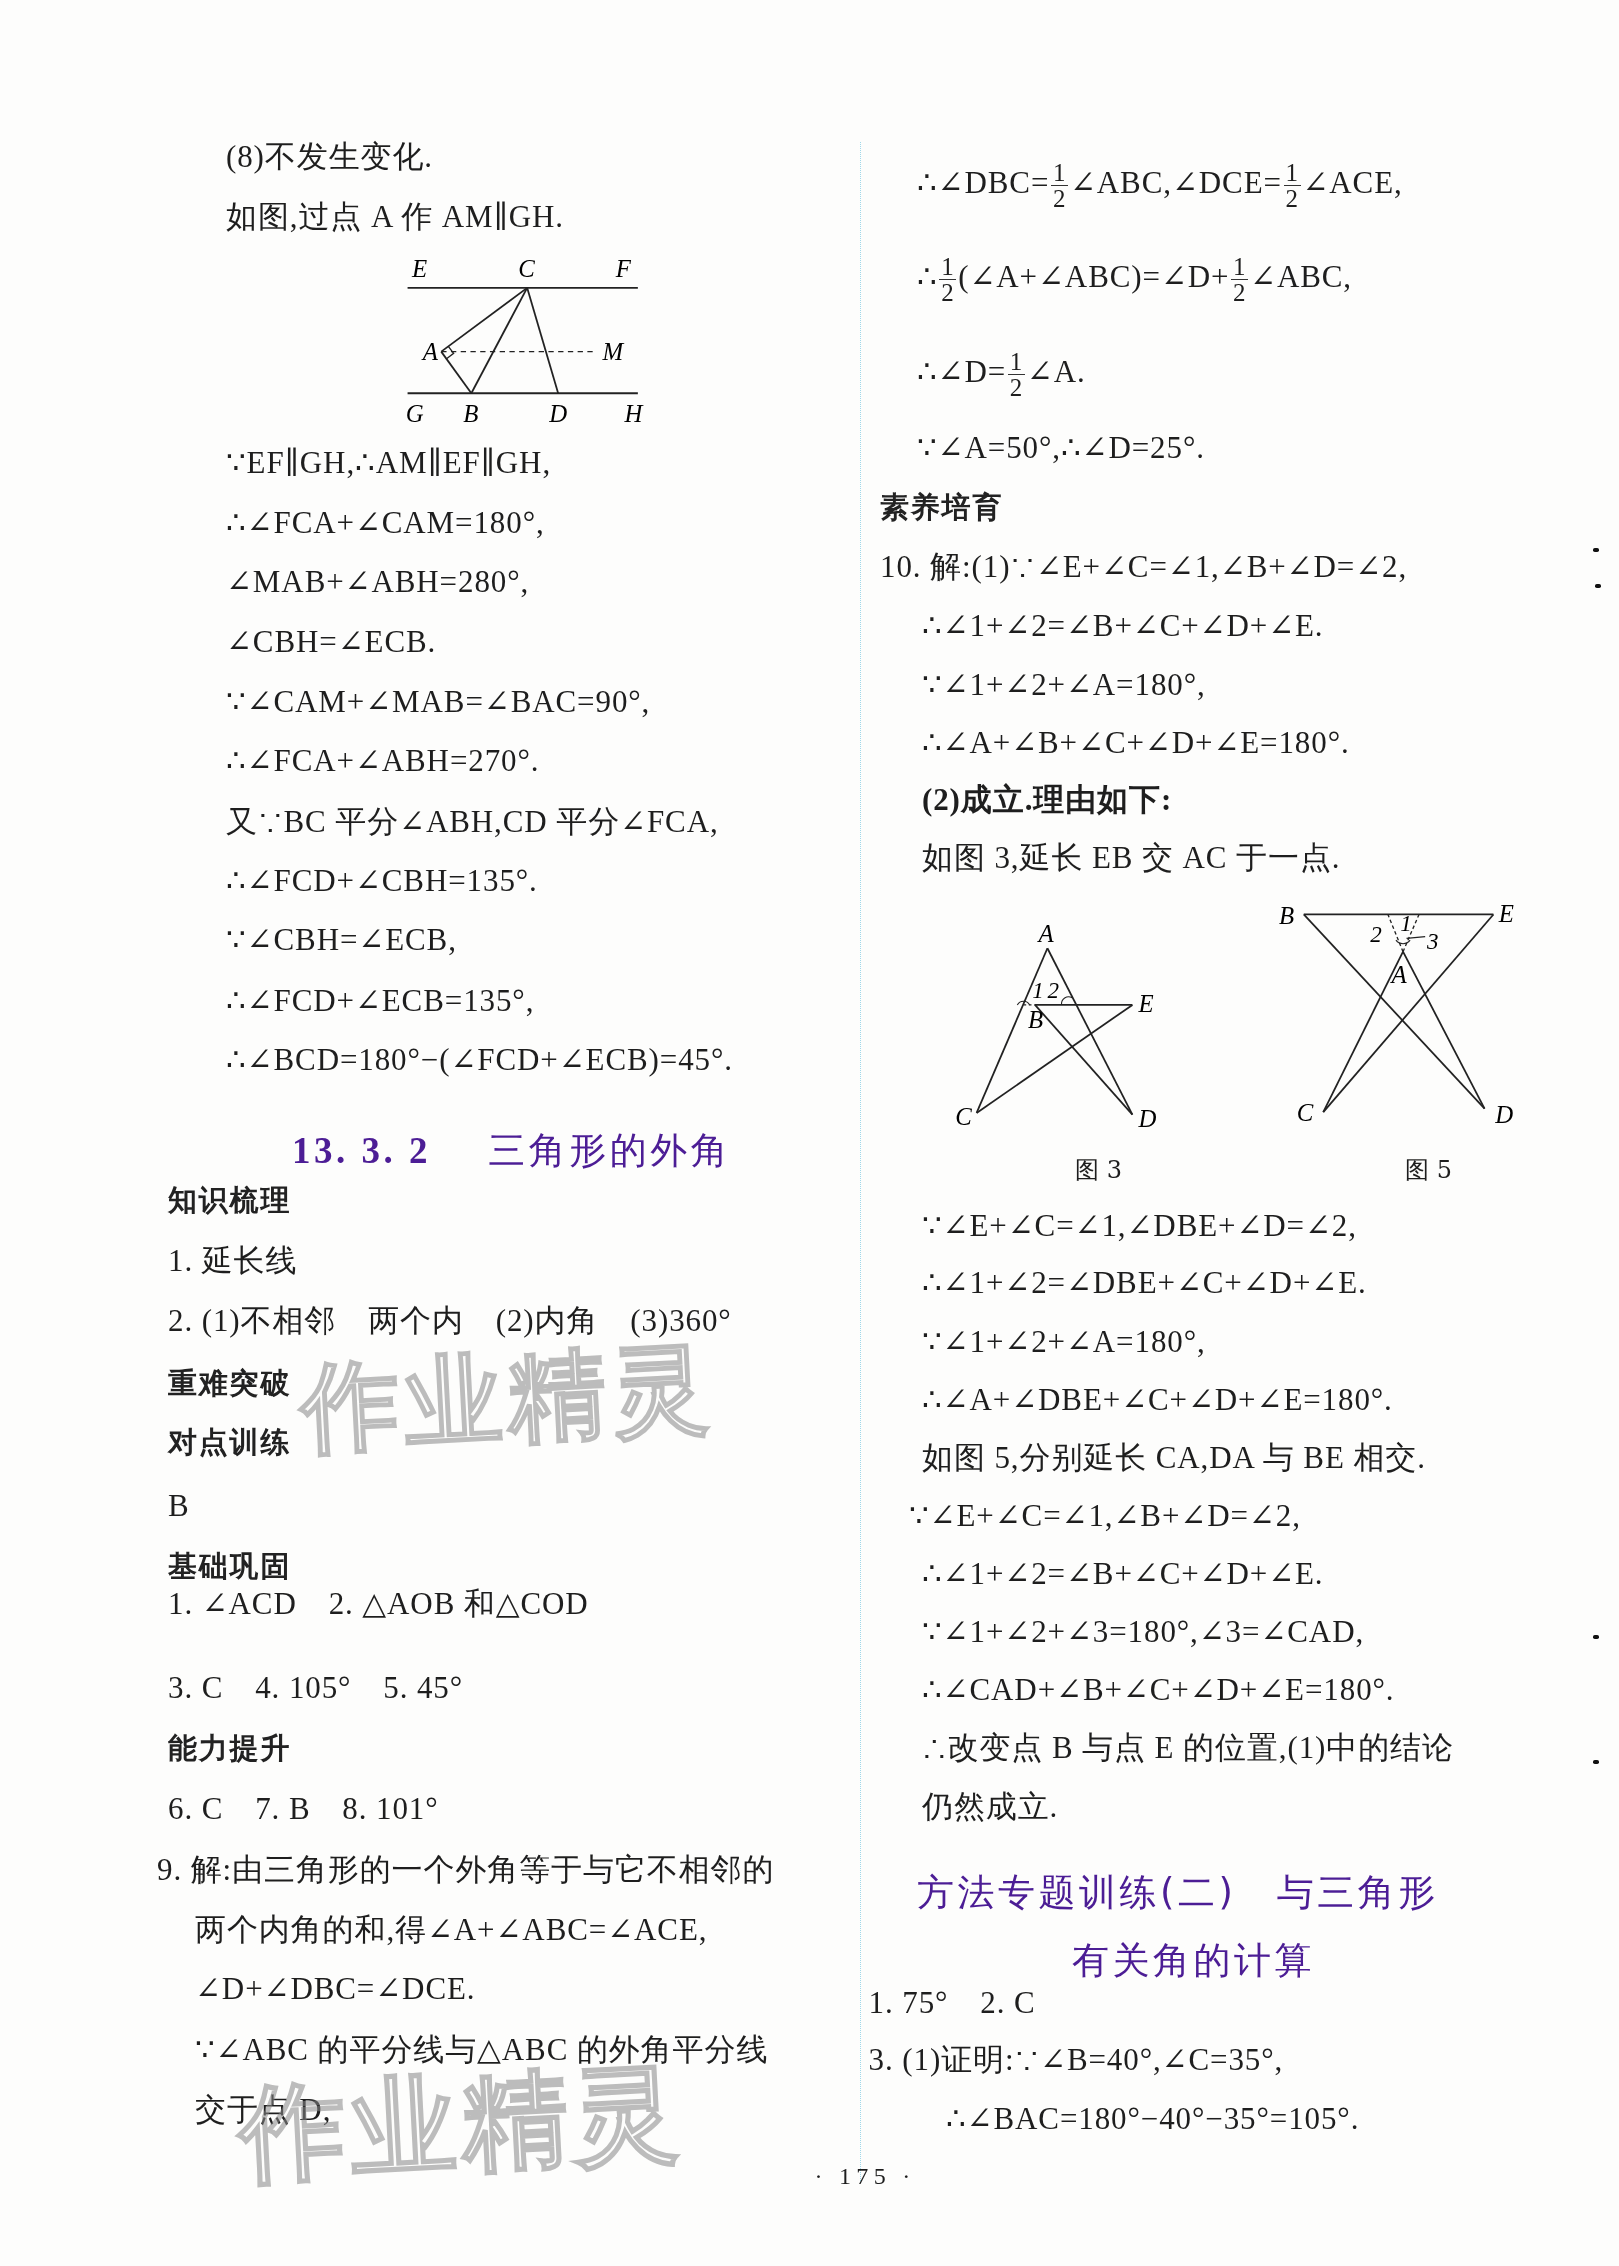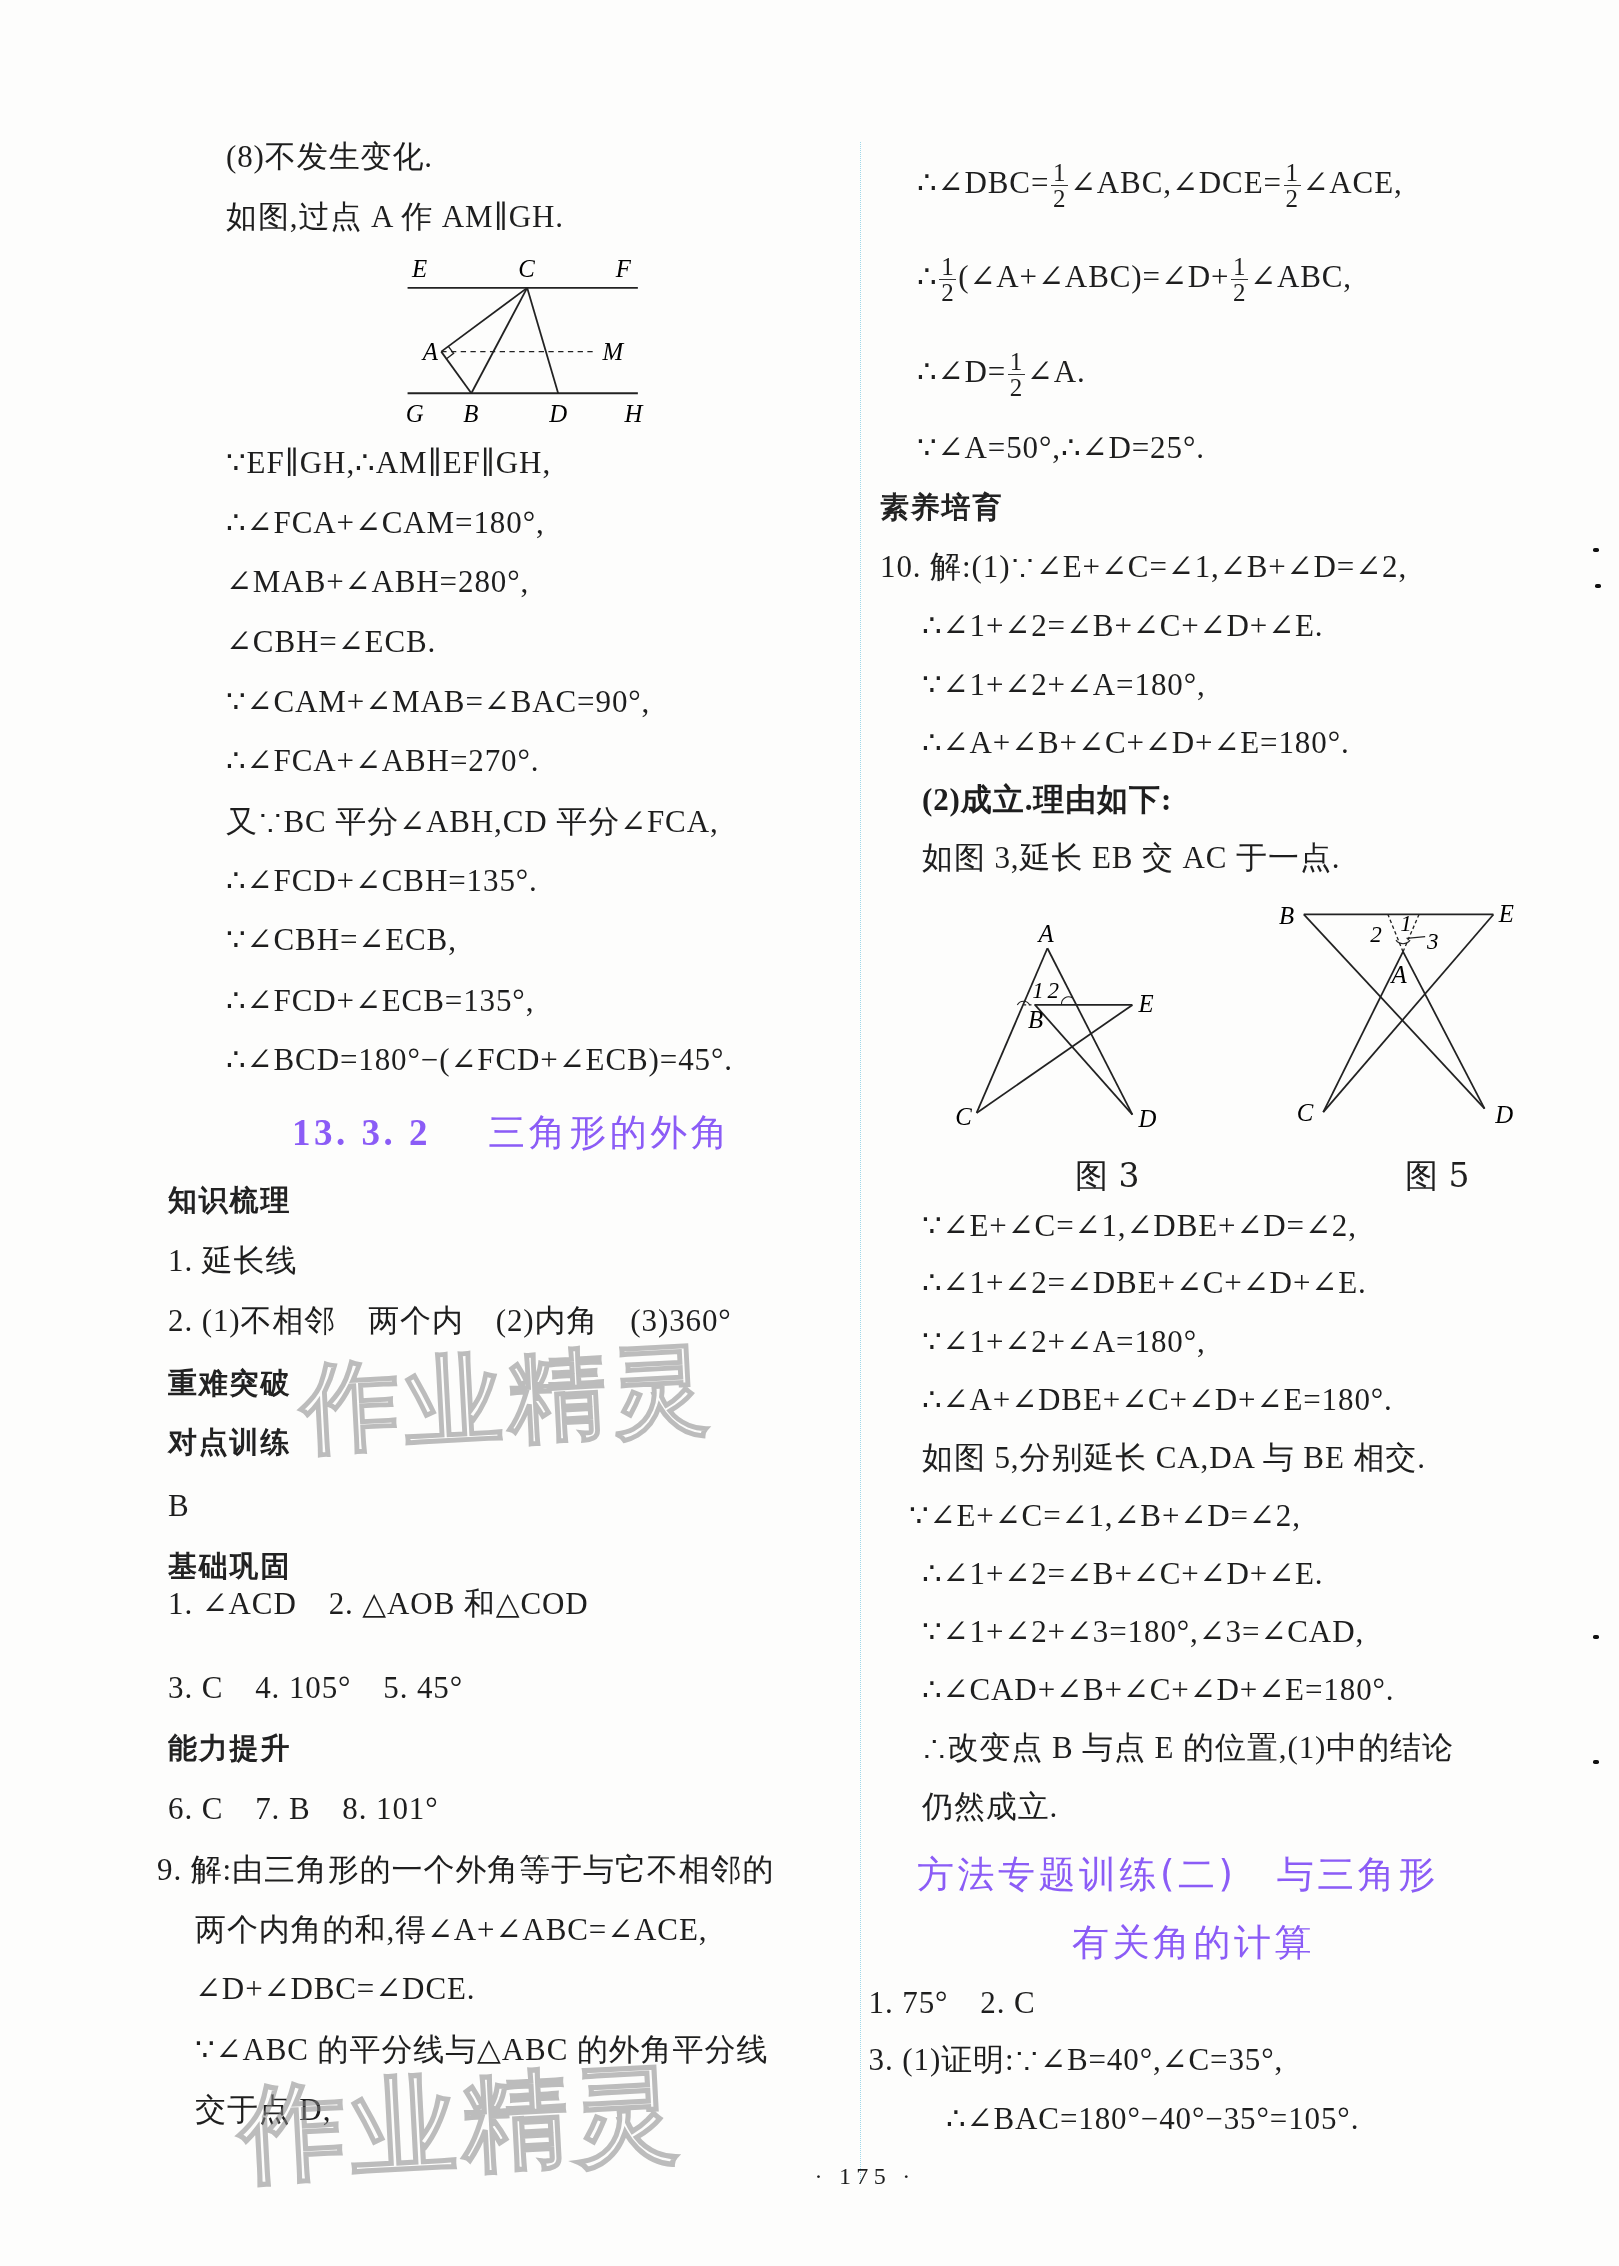--- a/index.html
+++ b/index.html
@@ -17,21 +17,21 @@
     font-size: 31px; line-height: 39px; letter-spacing: 0.9px;
   }
   .h-section {
     position: absolute; white-space: nowrap;
     font-family: "DejaVu Sans", "Liberation Sans", sans-serif;
     font-weight: bold; font-size: 29px; letter-spacing: 1.8px; color: #222;
   }
   .h-title {
     position: absolute; white-space: nowrap;
     font-family: "DejaVu Sans", "Liberation Sans", sans-serif;
-    font-size: 37px; color: #8b5cf6; letter-spacing: 3.5px;
+    font-size: 37px; color: #4c1d95; letter-spacing: 3.5px; margin-top: 18px;
   }
   .h-title .num { font-family: "Liberation Serif", serif; font-weight: bold; }
   .frac {
     display: inline-block; vertical-align: middle; text-align: center;
     font-size: 25px; line-height: 25px; margin: 0 1.8px; font-style: normal;
   }
   .frac span { display: block; }
   .frac .top { border-bottom: 1.8px solid #333; padding: 0 1.8px; }
   .divider {
     position: absolute; left: 860px; top: 142px; width: 0; height: 2039px;
@@ -41,21 +41,21 @@
     position: absolute; left: 794px; top: 2163px; width: 142px; text-align: center;
     font-size: 24px; letter-spacing: 5.3px;
   }
   .watermark {
     position: absolute; white-space: nowrap;
     font-family: "DejaVu Sans", sans-serif; font-weight: bold;
     color: transparent; -webkit-text-stroke: 1.8px #888; opacity: 0.55;
     letter-spacing: 5.3px; transform: rotate(-3deg);
   }
   .fig-caption {
-    position: absolute; font-size: 33px; white-space: nowrap;
+    position: absolute; font-size: 24px; white-space: nowrap;
     font-family: "DejaVu Serif", serif;
   }
   svg text { font-family: "Liberation Serif", serif; font-style: italic; }
   .edge-mark { position: absolute; width: 6.2px; height: 3.5px; background: #111; border-radius: 1.8px; }
 </style>
 </head>
 <body>
 
 <div class="col col-left">
   <div class="line" style="left:0; top:137px;">(8)不发生变化.</div>

